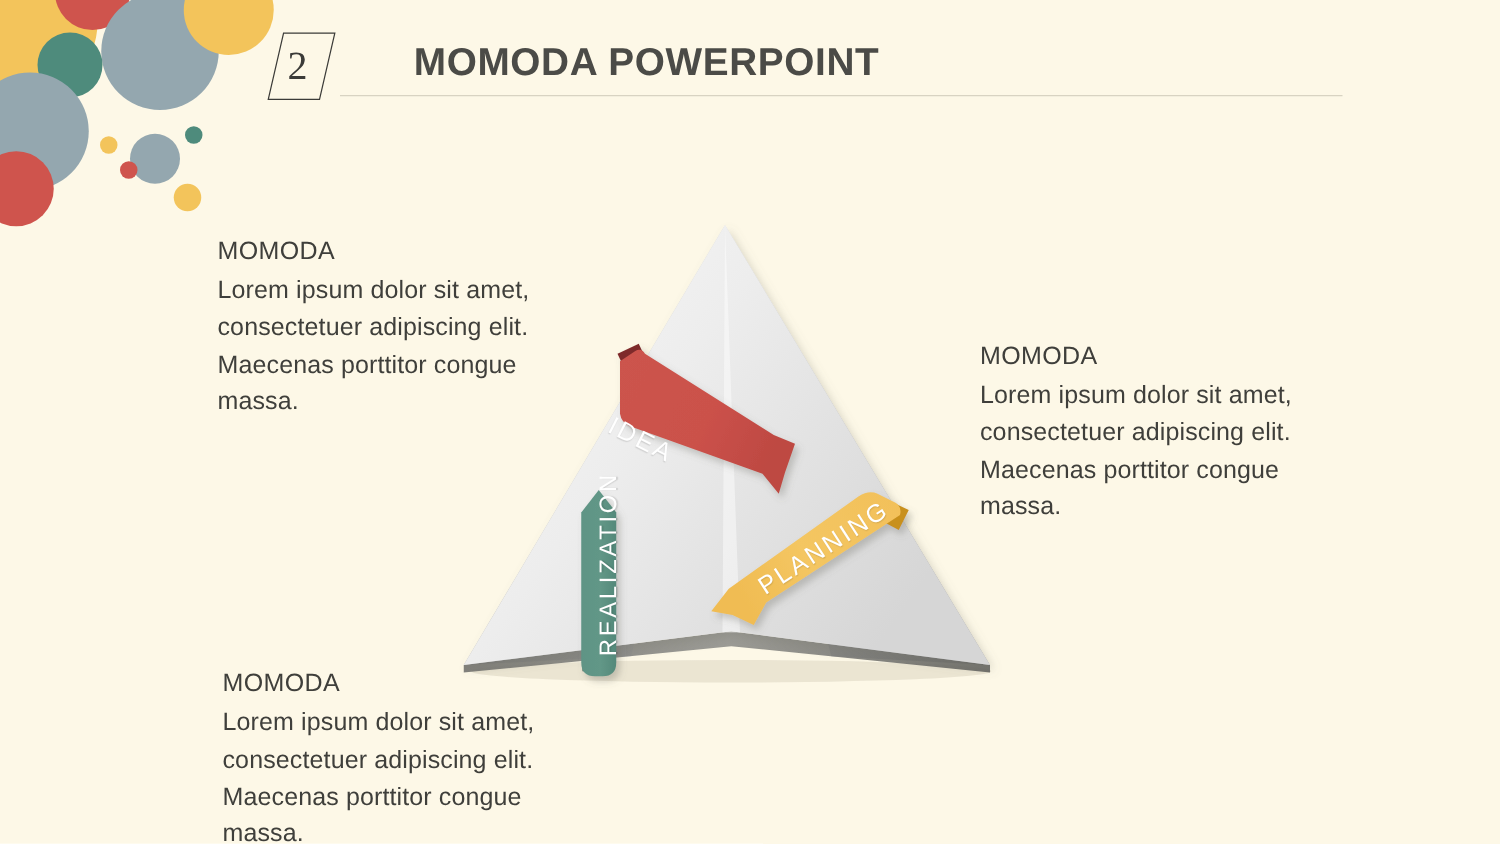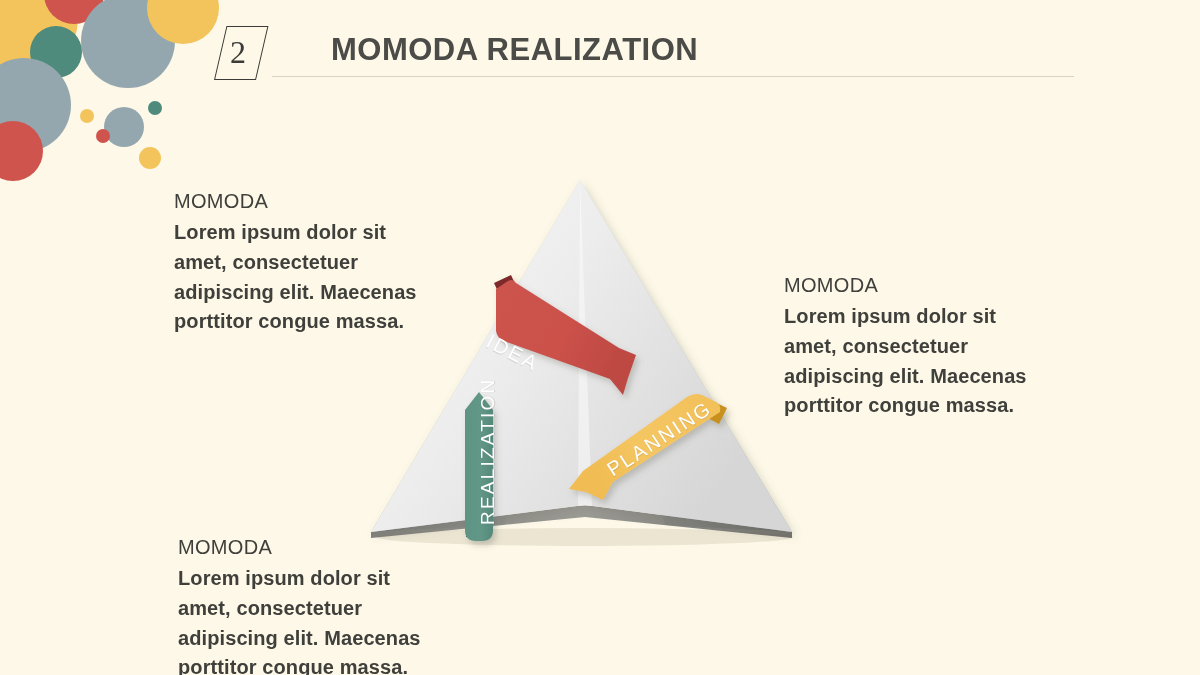--- a/index.html
+++ b/index.html
@@ -86,21 +86,21 @@
   }
   .text-block .tb-title {
     font-size: 20px;
     font-weight: normal;
     letter-spacing: 0.3px;
     margin-bottom: 3px;
     line-height: 1.35;
   }
   .text-block .tb-body {
     font-size: 20px;
-    font-weight: bold;
+    font-weight: normal;
     line-height: 1.49;
     letter-spacing: 0.1px;
   }
   #text-block-left  { left: 174px; top: 188px; width: 250px; }
   #text-block-right { left: 784px; top: 272px; width: 250px; }
   #text-block-bottom{ left: 178px; top: 534px; width: 255px; }
 
   
   #pyramid-diagram {
     position: absolute;
@@ -158,21 +158,21 @@
       </g>
   </svg>
 
   <div id="header">
 
     <div id="slide-number-badge">
       <div class="para"></div>
       <div class="num">2</div>
     </div>
 
-    <div id="page-title">MOMODA REALIZATION</div>
+    <div id="page-title">MOMODA POWERPOINT</div>
 
     <div id="header-rule"></div>
   </div>
 
   <div class="text-block" id="text-block-left">
     <div class="tb-title">MOMODA</div>
     <div class="tb-body">Lorem ipsum dolor sit amet, consectetuer adipiscing elit. Maecenas porttitor congue massa.</div>
   </div>
 
   <div class="text-block" id="text-block-right">

